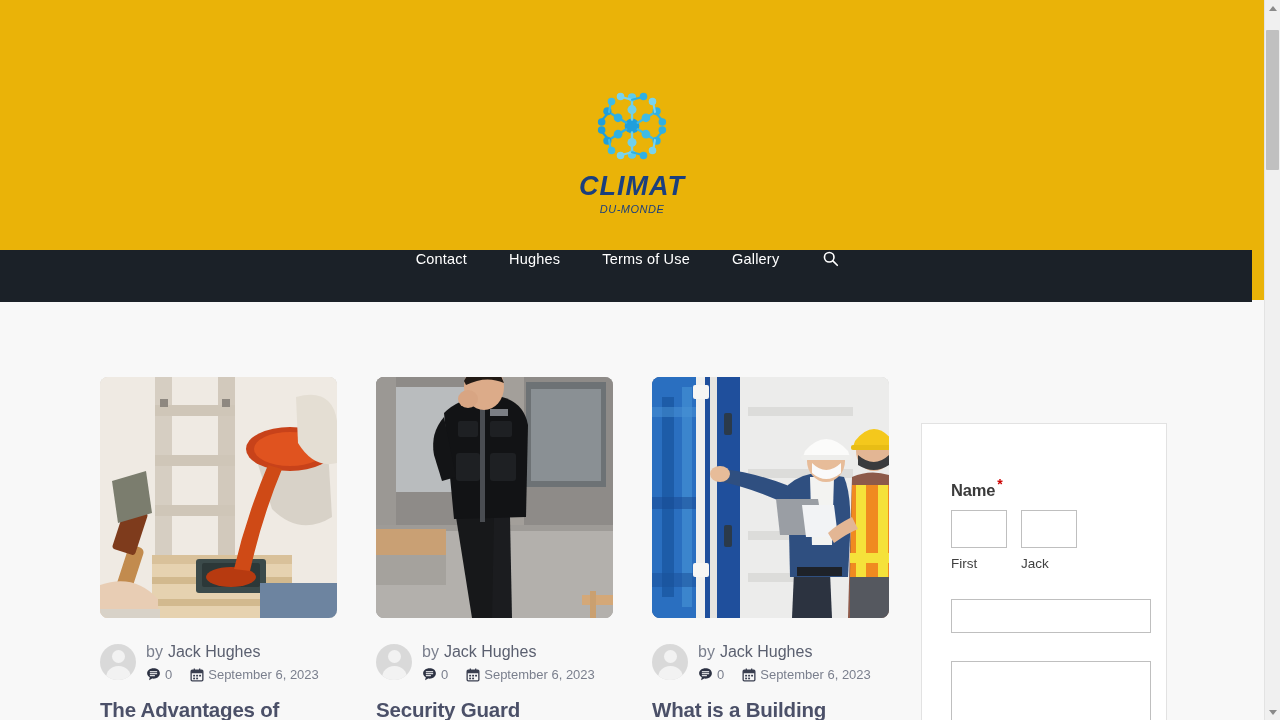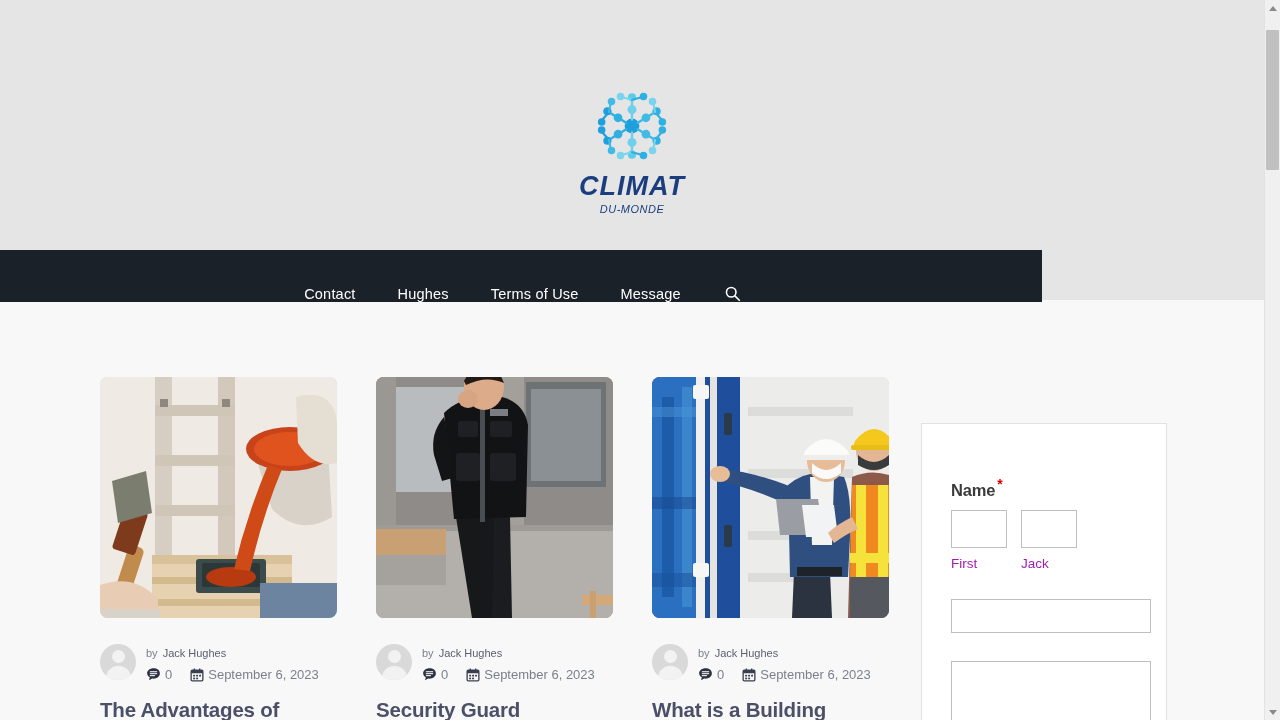--- a/index.html
+++ b/index.html
@@ -40,21 +40,21 @@
     position: absolute; left: 1px; top: 30px;
     width: 13px; height: 140px;
     background: #c0c0c0;
     border-radius: 1px;
   }
 
   
   .site-header {
     position: absolute; top: 0; left: 0;
     width: 1264px; height: 300px;
-    background: #e5e5e5;
+    background: #eab308;
     display: flex; align-items: center; justify-content: center;
   }
   .logo-wrap {
     display: flex; flex-direction: column; align-items: center;
     width: 160px;
   }
   .logo-mark { width: 82px; height: 82px; display: block; }
   .logo-name {
     margin-top: 6px;
     font-family: "Liberation Sans", sans-serif;
@@ -66,23 +66,23 @@
     margin-top: 4px;
     font-family: "Liberation Sans", sans-serif;
     font-style: italic; font-weight: normal;
     font-size: 11px; letter-spacing: 0.5px;
     color: #1b3f7e; line-height: 1;
   }
 
   
   .navbar {
     position: absolute; top: 250px; left: 0;
-    width: 1042px; height: 52px;
+    width: 1252px; height: 52px;
     background: #1b2128;
-    display: flex; align-items: flex-end; justify-content: center;
+    display: flex; align-items: flex-start; justify-content: center;
   }
   .nav-list { display: flex; align-items: center; }
   .nav-item {
     color: #ffffff;
     font-size: 14.5px;
     padding: 0 21px;
     letter-spacing: 0.2px;
     cursor: pointer;
     white-space: nowrap;
   }
@@ -124,21 +124,21 @@
     content: ""; position: absolute;
     width: 13px; height: 13px; border-radius: 50%;
     background: #f2f2f2; left: 11.5px; top: 6px;
   }
   .avatar::after {
     content: ""; position: absolute;
     width: 25px; height: 16px; border-radius: 12px 12px 0 0;
     background: #f2f2f2; left: 5.5px; top: 22px;
   }
   .meta-lines { margin-left: 10px; line-height: 1.5; }
-  .meta-row1 { font-size: 11px; color: #5b6070; white-space: nowrap; }
+  .meta-row1 { font-size: 16px; color: #5b6070; white-space: nowrap; }
   .meta-row1 .by { color: #7a7f8d; }
   .meta-row1 .author { color: #5b6070; margin-left: 5px; }
   .meta-row2 {
     display: flex; align-items: center;
     font-size: 13px; color: #7a7f8d; margin-top: 1px;
   }
   .meta-row2 svg { display: block; }
   .meta-chip { display: flex; align-items: center; }
   .meta-chip .val { margin-left: 4px; }
   .meta-gap { width: 18px; }
@@ -165,21 +165,21 @@
   }
   .req { color: #cc0000; font-size: 14px; vertical-align: super; margin-left: 2px; }
   .name-row { display: flex; gap: 14px; margin-top: 10px; }
   .sub-field { display: flex; flex-direction: column; }
   .txt-input {
     width: 56px; height: 38px;
     border: 1px solid #bfbfbf;
     background: #fff;
   }
   .sub-label {
-    margin-top: 8px; font-size: 13.5px; color: #a21caf;
+    margin-top: 8px; font-size: 13.5px; color: #404040;
   }
   .field-block { margin-top: 20px; }
   .field-block .field-label { display: block; }
   .txt-input.email { width: 200px; height: 34px; margin-top: 8px; }
   .textarea-box {
     width: 200px; height: 120px; margin-top: 8px;
     border: 1px solid #bfbfbf; background: #fff;
   }
 </style>
 </head>
@@ -248,21 +248,21 @@
       <span class="logo-name">CLIMAT</span>
       <span class="logo-sub">DU-MONDE</span>
     </div>
   </header>
 
   <nav class="navbar">
     <div class="nav-list">
       <span class="nav-item">Contact</span>
       <span class="nav-item">Hughes</span>
       <span class="nav-item">Terms of Use</span>
-      <span class="nav-item">Message</span>
+      <span class="nav-item">Gallery</span>
       <span class="nav-search">
         <svg width="17" height="17" viewBox="0 0 20 20" fill="none" xmlns="http://www.w3.org/2000/svg">
           <circle cx="8.5" cy="8.5" r="5.6" stroke="#ffffff" stroke-width="1.9"></circle>
           <line x1="12.8" y1="12.8" x2="18" y2="18" stroke="#ffffff" stroke-width="1.9" stroke-linecap="round"></line>
         </svg>
       </span>
     </div>
   </nav>
 
   <main class="content">

